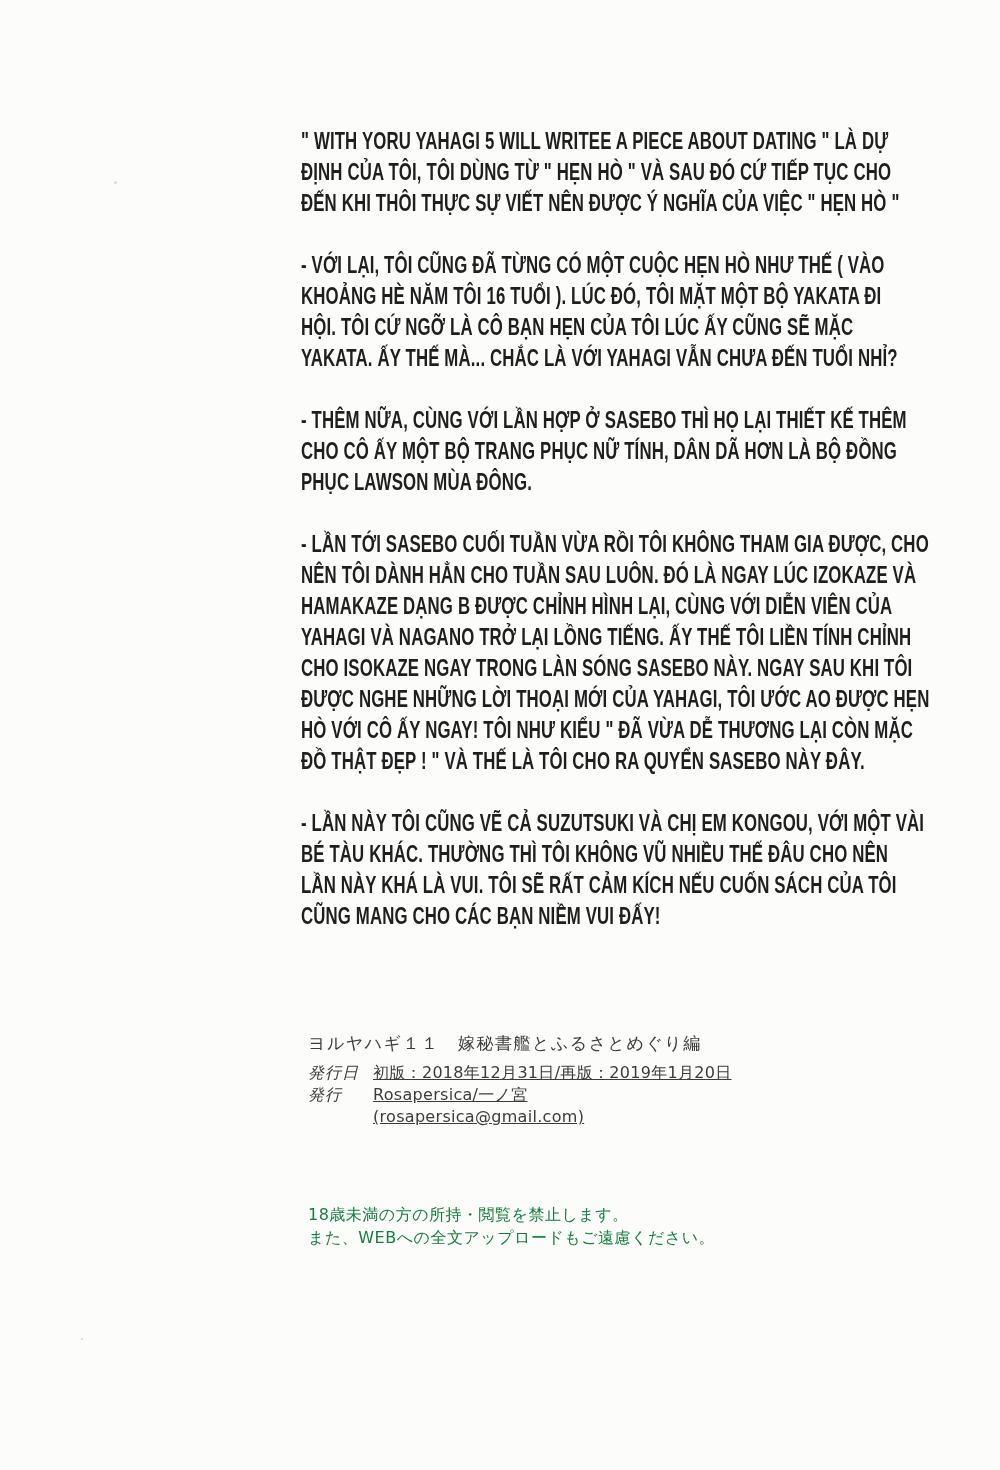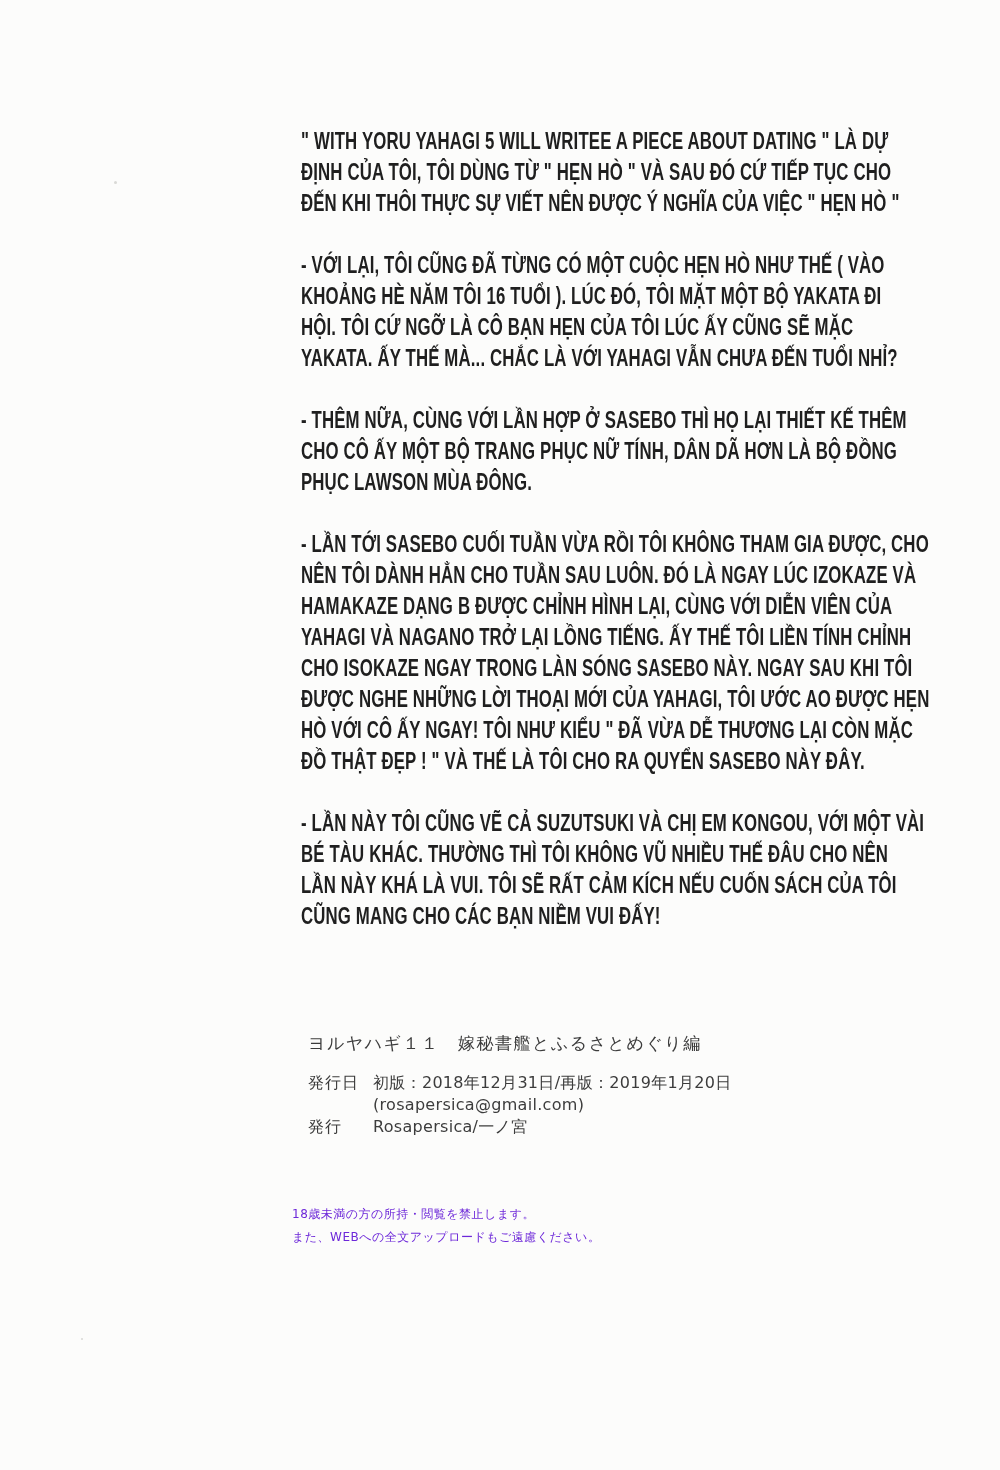--- a/index.html
+++ b/index.html
@@ -49,44 +49,46 @@
     left: 308px;
     top: 1032px;
     color: #3c3c3c;
     font-size: 16px;
     font-family: "DejaVu Sans", "Liberation Sans", sans-serif;
   }
   .colophon-title {
     font-size: 17px;
     letter-spacing: 1.5px;
     line-height: 22px;
-    margin-bottom: 18px;
+    margin-bottom: 8px;
     white-space: nowrap;
   }
   .colophon-row {
     display: flex;
     line-height: 22px;
   }
   .colophon-label {
     width: 65px;
     flex: 0 0 65px;
     letter-spacing: 1px;
+    font-style: italic;
   }
   .colophon-value {
     white-space: nowrap;
     letter-spacing: 0.3px;
+    text-decoration: underline;
   }
 
   
   .disclaimer {
     position: absolute;
-    left: 292px;
+    left: 308px;
     top: 1203px;
-    color: #6d28d9;
-    font-size: 12px;
+    color: #15803d;
+    font-size: 16px;
     line-height: 23px;
     letter-spacing: 0.5px;
     font-family: "DejaVu Sans", "Liberation Sans", sans-serif;
   }
   .disclaimer .dline { white-space: nowrap; }
 
   
   .speck {
     position: absolute;
     background: #d9d9d6;
@@ -143,27 +145,27 @@
 
   <section class="colophon">
     <div class="colophon-title">ヨルヤハギ１１　嫁秘書艦とふるさとめぐり編</div>
 
     <div class="colophon-row">
       <span class="colophon-label">発行日</span>
       <span class="colophon-value">初版：2018年12月31日/再版：2019年1月20日</span>
     </div>
 
     <div class="colophon-row">
-      <span class="colophon-label"></span>
-      <span class="colophon-value">(rosapersica@gmail.com)</span>
+      <span class="colophon-label">発行</span>
+      <span class="colophon-value">Rosapersica/一ノ宮</span>
     </div>
 
     <div class="colophon-row">
-      <span class="colophon-label">発行</span>
-      <span class="colophon-value">Rosapersica/一ノ宮</span>
+      <span class="colophon-label"></span>
+      <span class="colophon-value">(rosapersica@gmail.com)</span>
     </div>
 
   </section>
 
   <section class="disclaimer">
     <div class="dline">18歳未満の方の所持・閲覧を禁止します。</div>
     <div class="dline">また、WEBへの全文アップロードもご遠慮ください。</div>
   </section>
 
   <div class="speck speck-1"></div>

